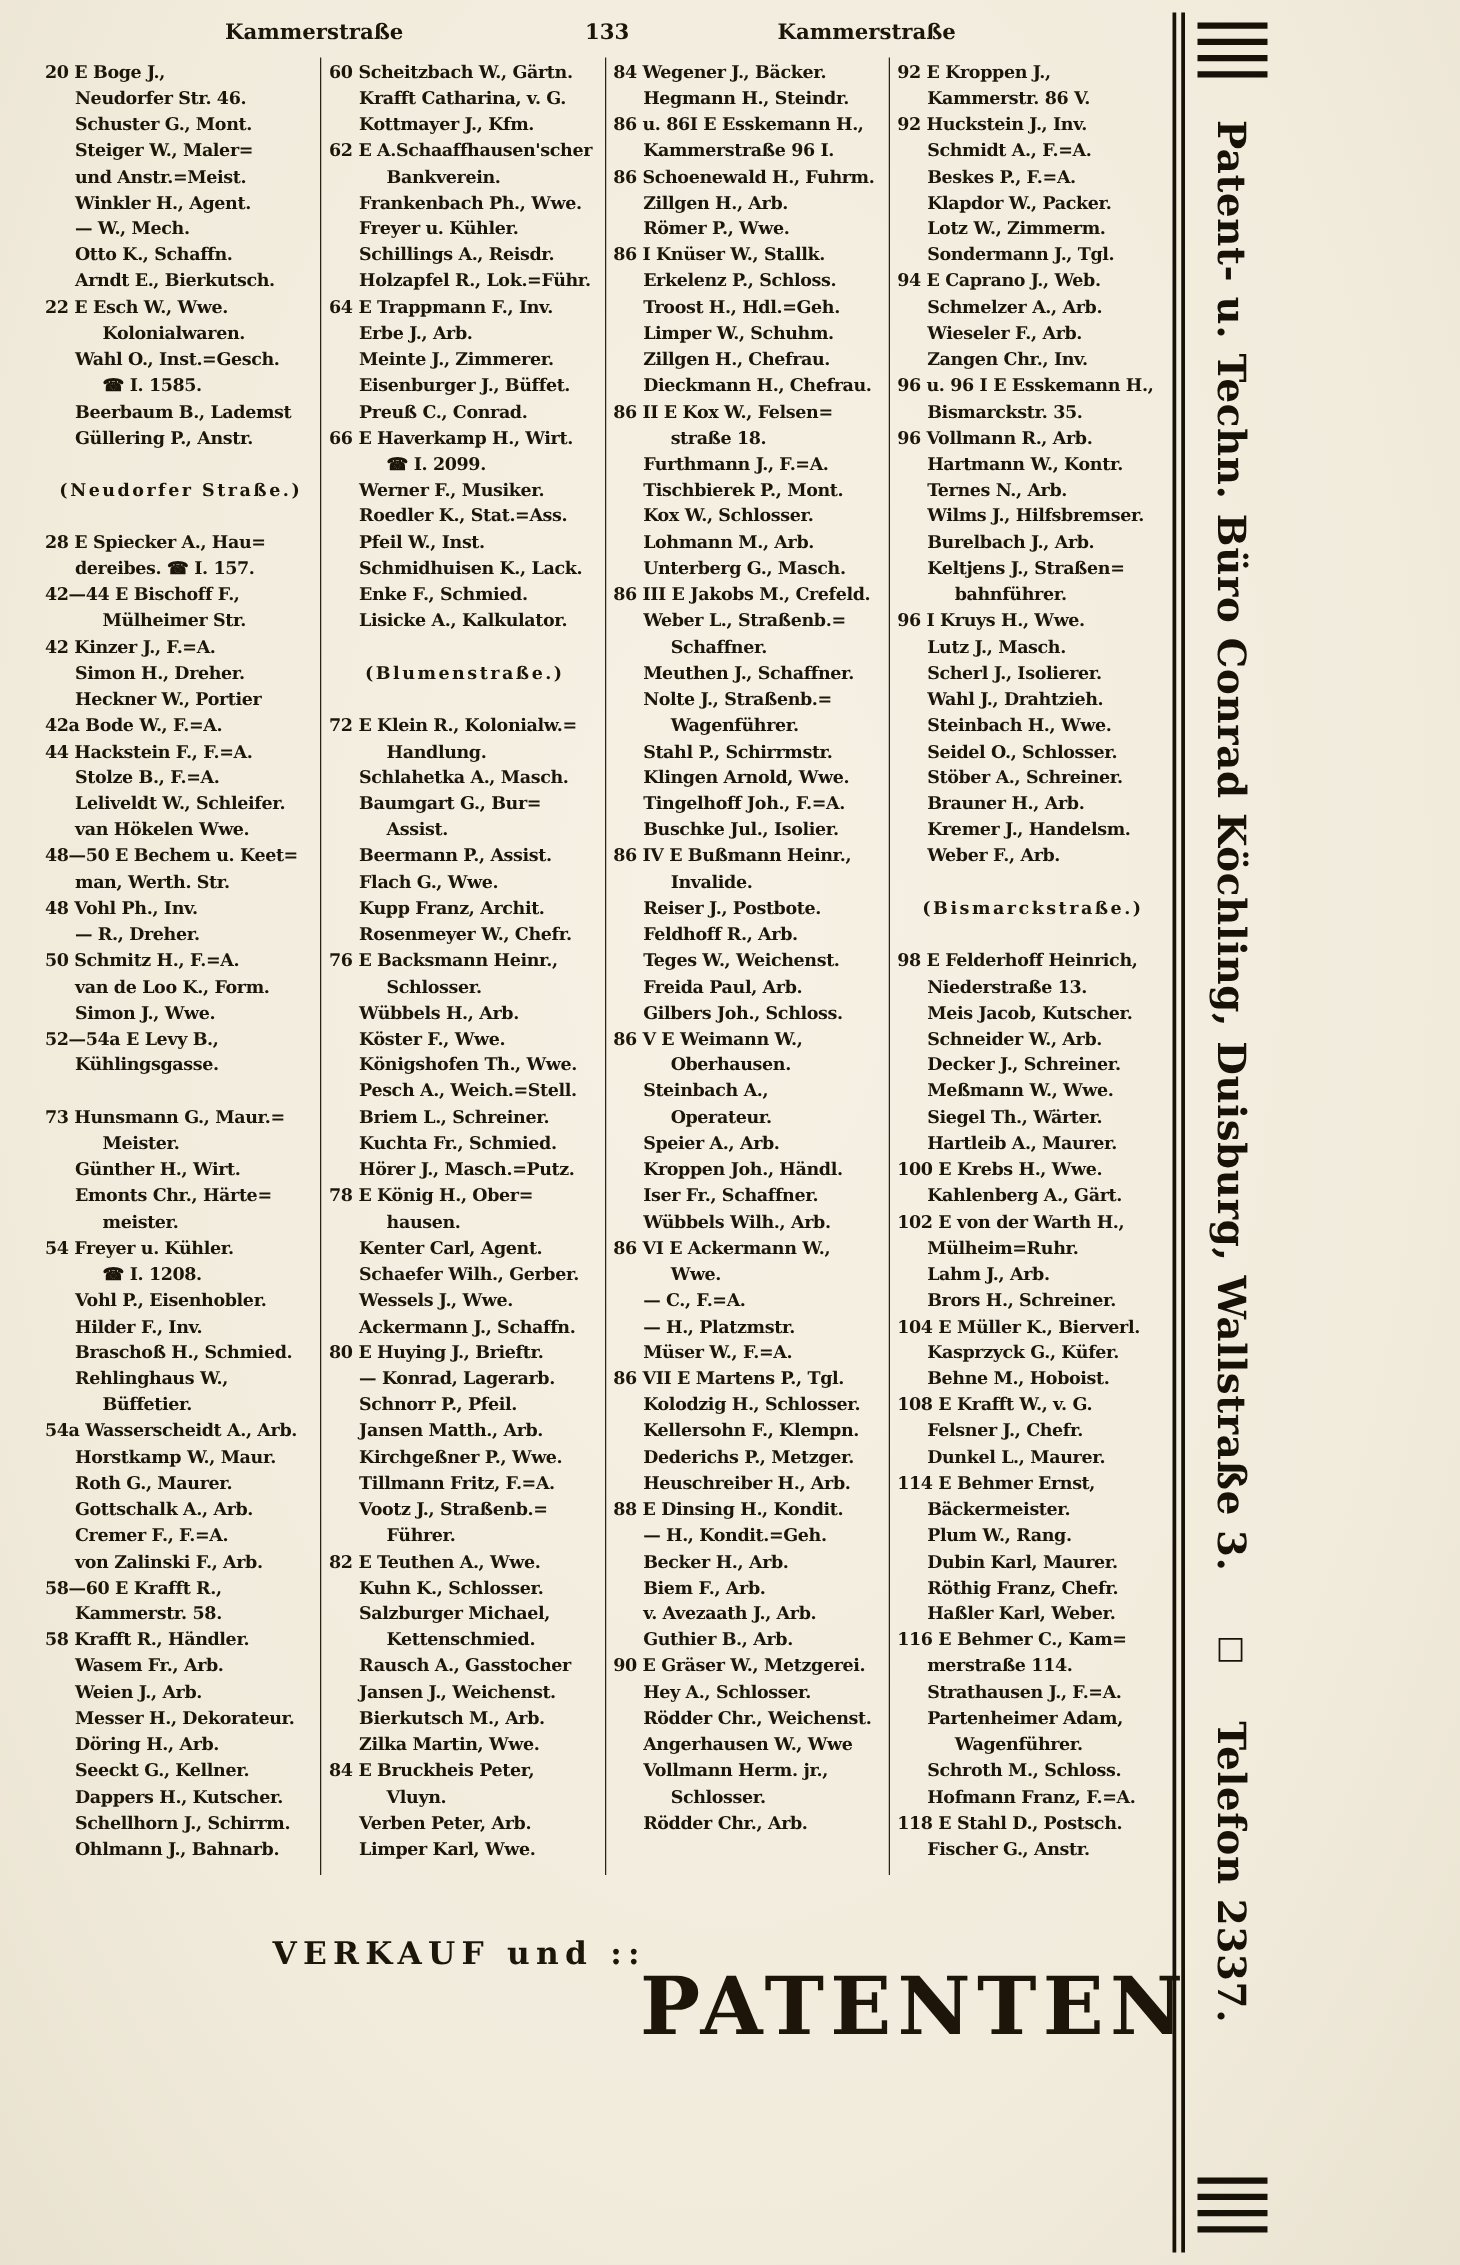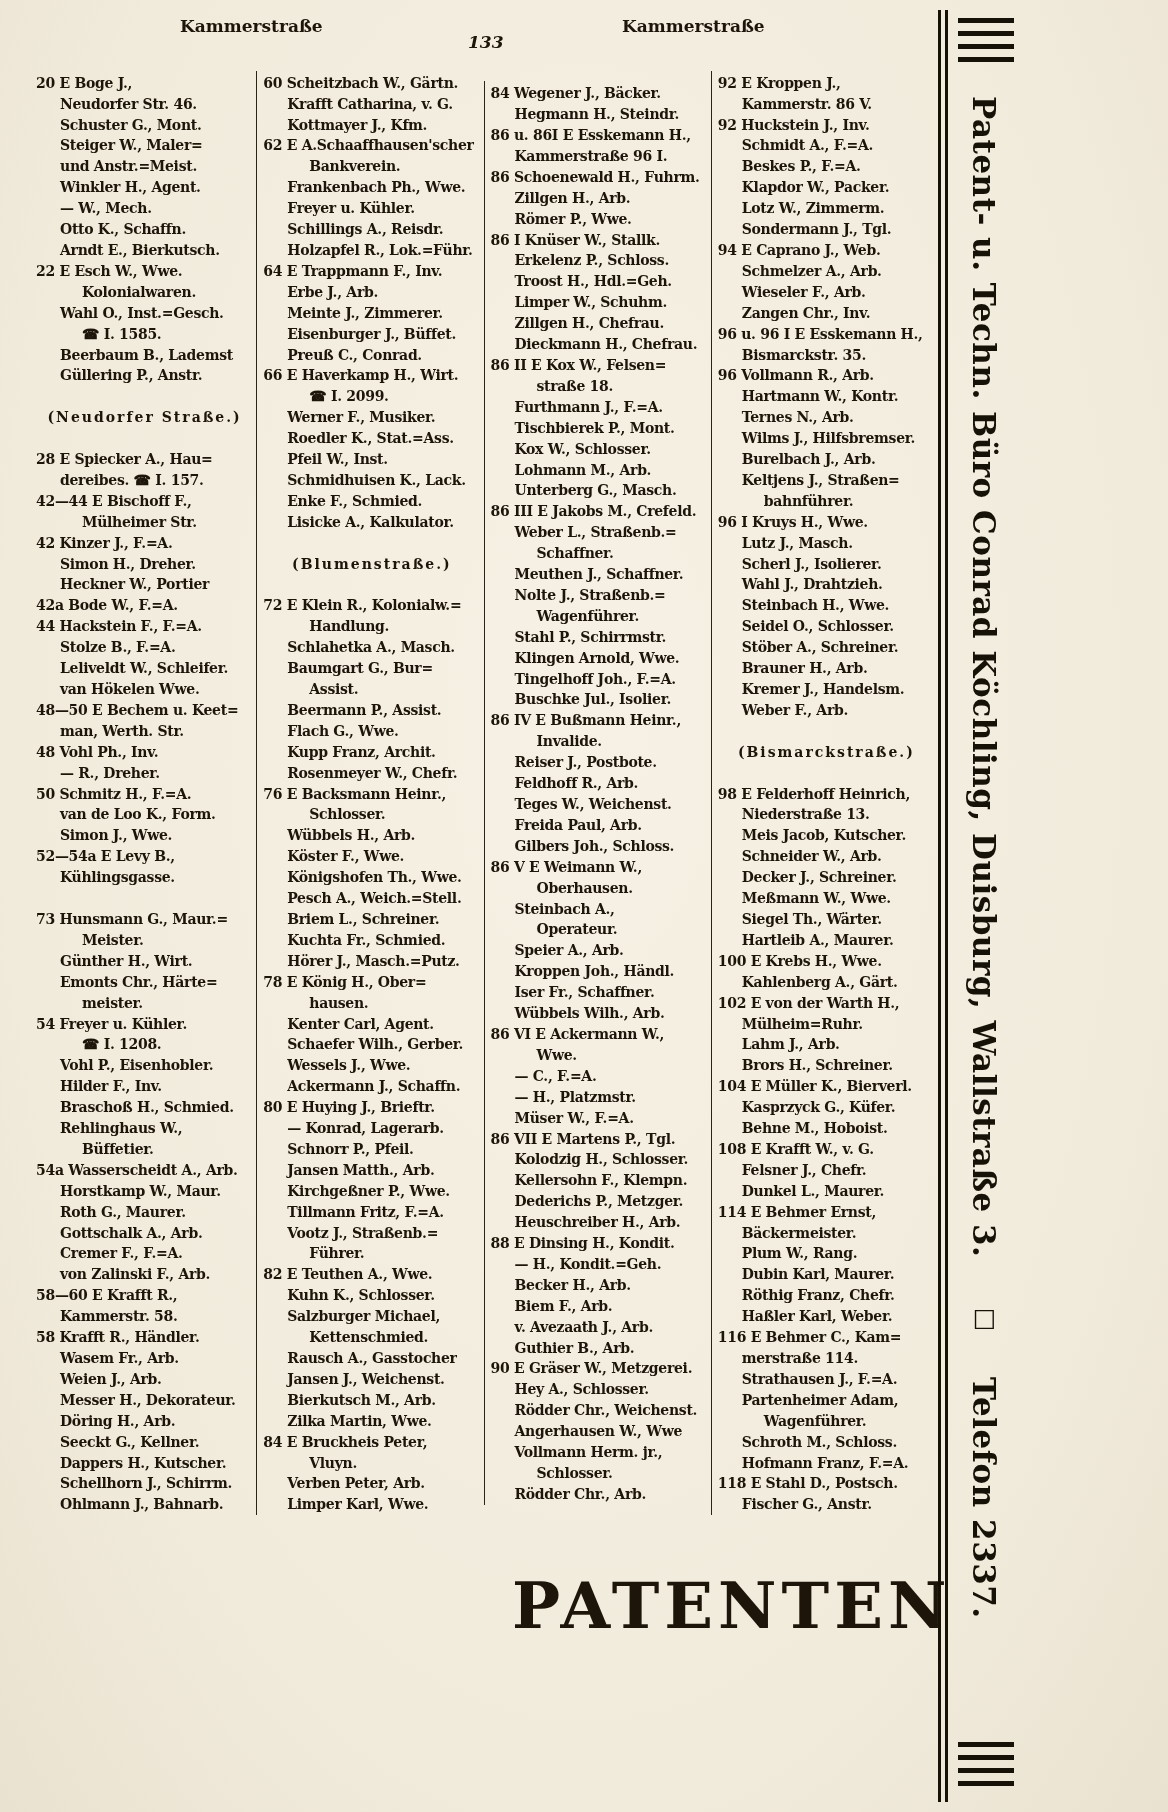--- a/index.html
+++ b/index.html
@@ -9,24 +9,24 @@
     position:relative; width:1168px; height:1812px;
     background:#f3eee0;
     background-image: radial-gradient(ellipse at 50% 40%, #f6f1e4 0%, #f1ebdc 70%, #e9e2d0 100%);
     font-family:"DejaVu Serif","Liberation Serif",serif;
     color:#1d1509; overflow:hidden;
   }
   
   .main { position:absolute; left:30px; top:12px; width:908px; }
   .header { position:relative; height:34px; font-size:17px; font-weight:bold; }
   .h-left  { position:absolute; left:150px; top:4px; }
-  .h-num   { position:absolute; left:438px; top:20px; font-style:italic; font-weight:bold; }
+  .h-num   { position:absolute; left:438px; top:4px; font-weight:bold; }
   .h-right { position:absolute; left:592px; top:4px; }
   
-  .cols { display:flex; margin-top:20px; height:1454px;align-items:center; }
+  .cols { display:flex; margin-top:0; height:1454px; }
   .col  { flex:1 1 0; padding:2px 3px 0 6px; overflow:hidden; }
   .col + .col { border-left:1.5px solid #2b2315; }
   .dir-line {
     font-size:14px; line-height:20.9px; white-space:nowrap;
     font-weight:bold; letter-spacing:-0.3px;
   }
   .ind1 { padding-left:24px; }
   .ind2 { padding-left:46px; }
   .center { text-align:center; padding-left:0; letter-spacing:2px; }
   
@@ -342,20 +342,21 @@
           <div class="dir-line ind2">Wagenführer.</div>
           <div class="dir-line ind1">Schroth M., Schloss.</div>
           <div class="dir-line ind1">Hofmann Franz, F.=A.</div>
           <div class="dir-line">118 E Stahl D., Postsch.</div>
           <div class="dir-line ind1">Fischer G., Anstr.</div>
         </div>
     </div>
 
     <div class="footer">
       <div class="f-left">
+        <div>VERKAUF und ::</div>
       </div>
       <div class="f-big">PATENTEN</div>
     </div>
 
   </div>
 
   <div class="sidebar">
     <div class="sb-rule"></div>
     <div class="sb-bars sb-bars-top">
       <div class="bar"></div>

